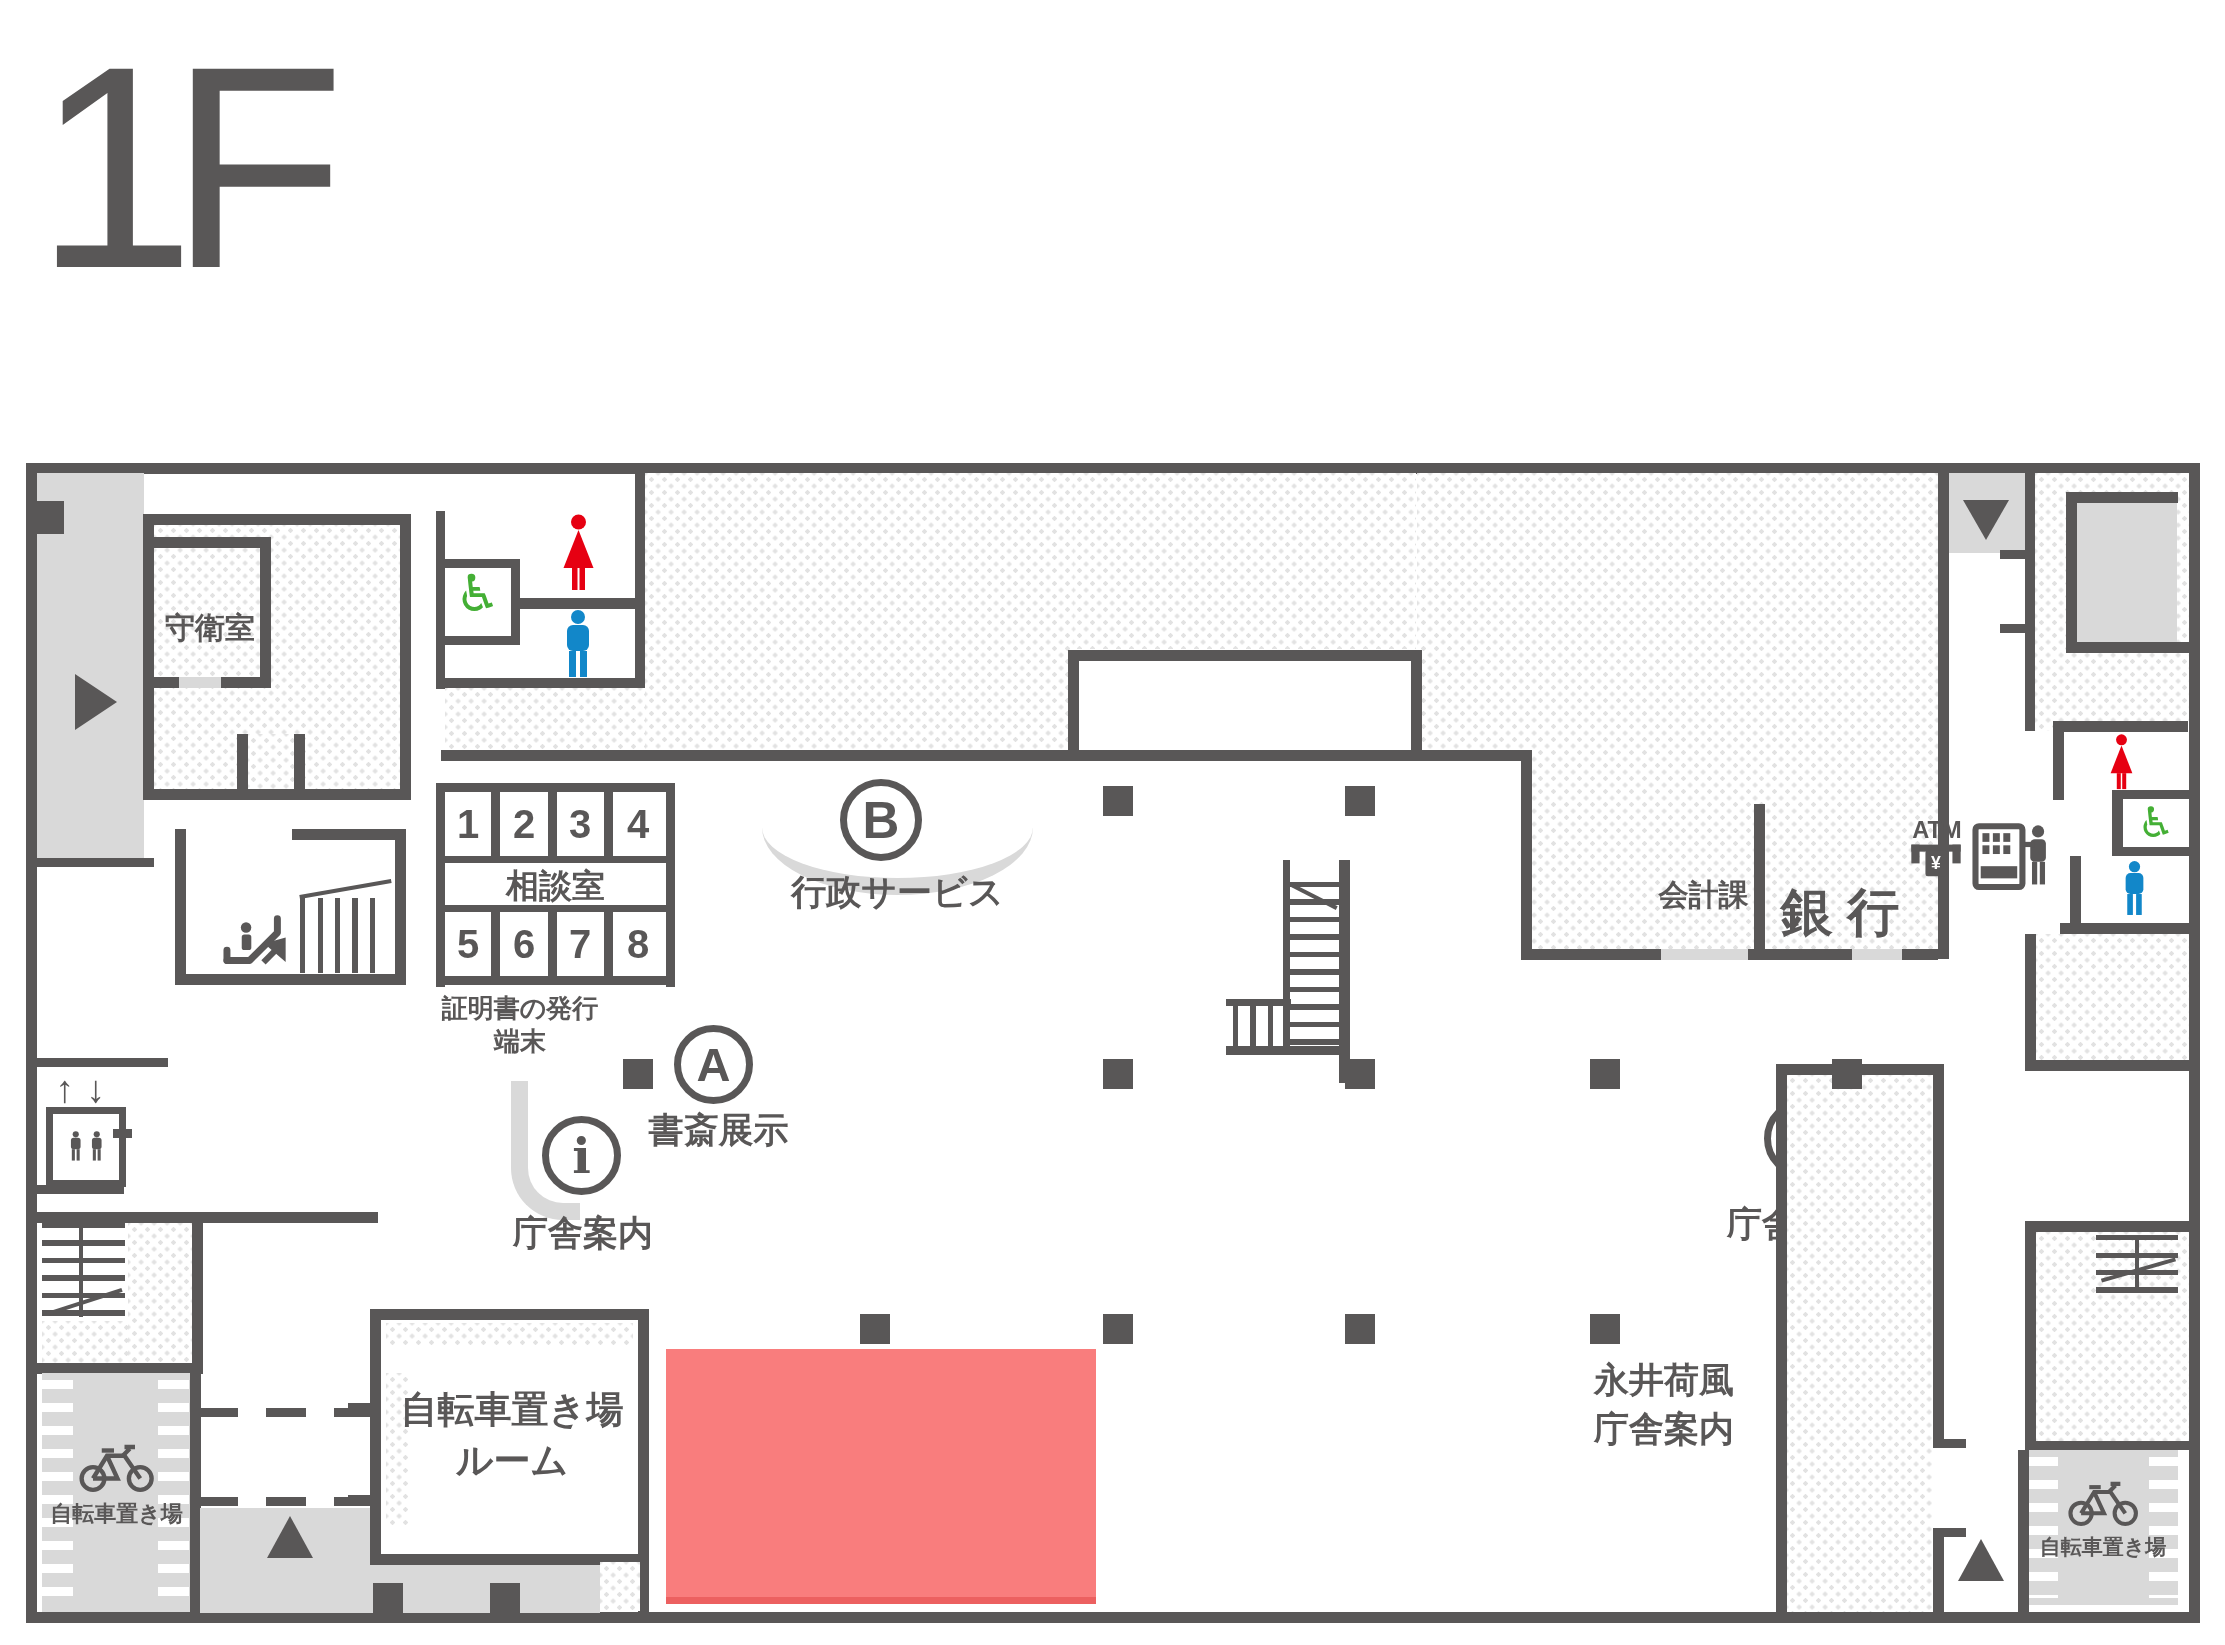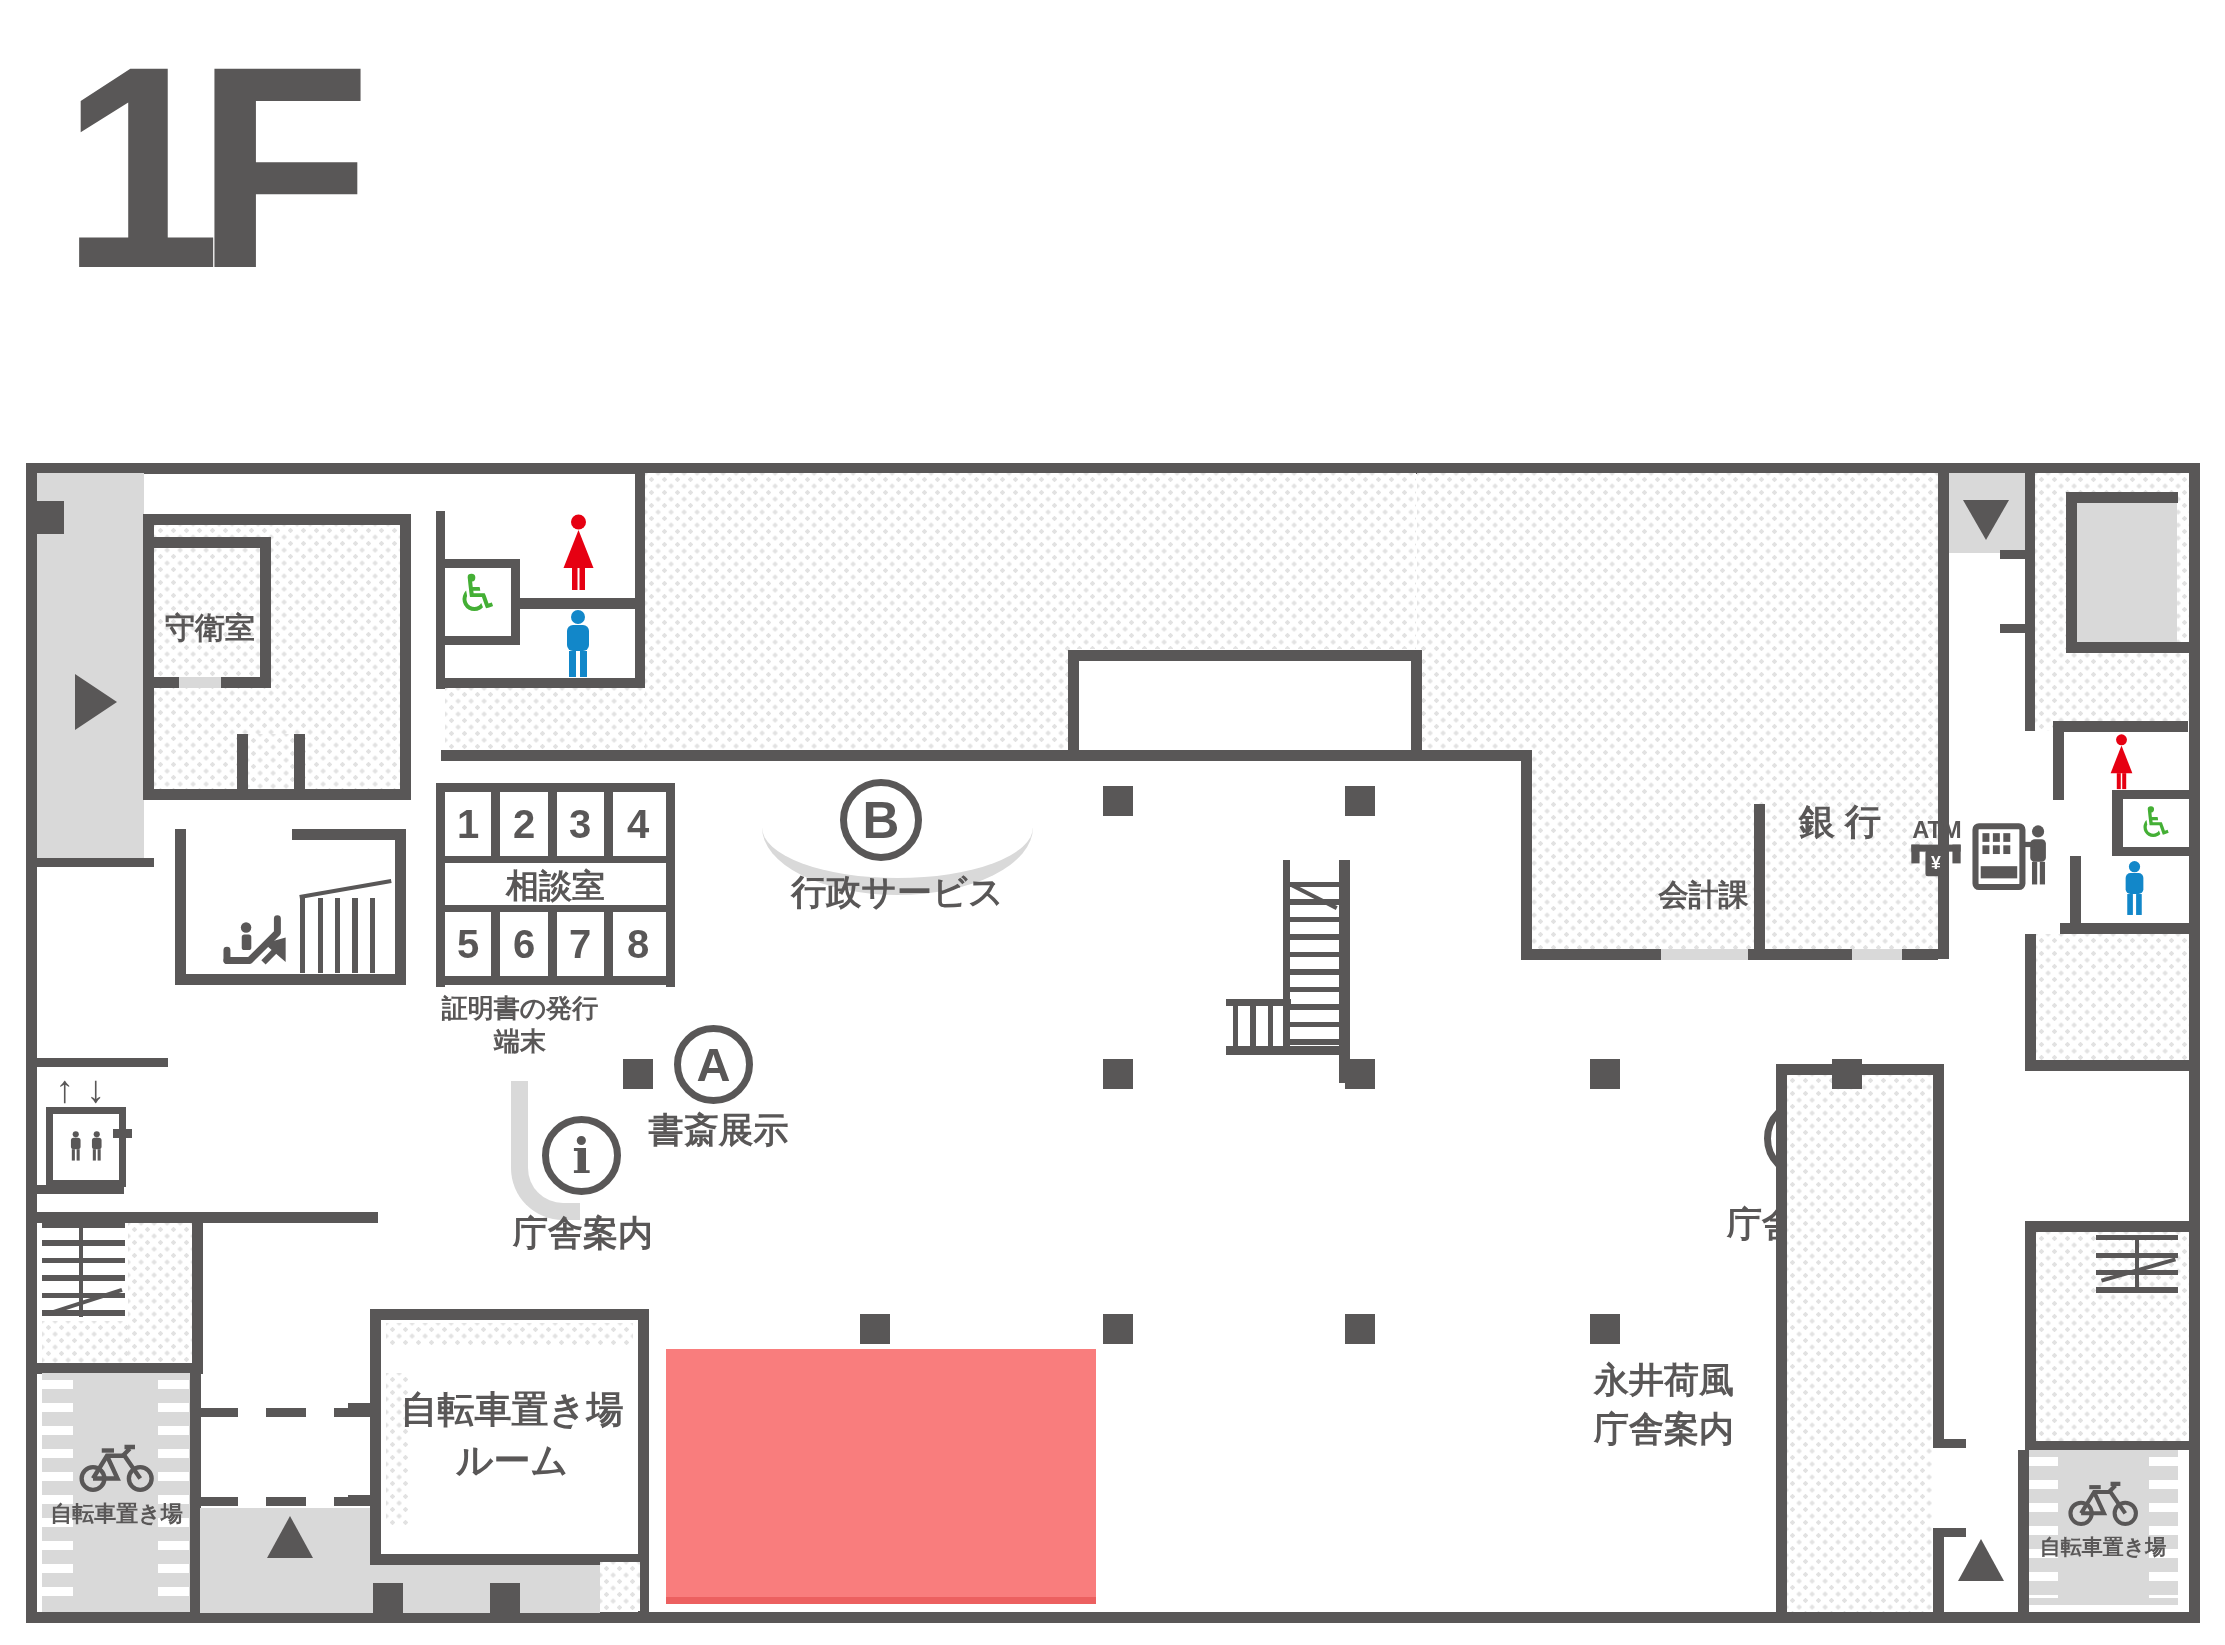--- a/index.html
+++ b/index.html
@@ -25,21 +25,21 @@
   .tri-up{position:absolute;width:0;height:0;border-left:23.6px solid transparent;border-right:23.6px solid transparent;border-bottom:42px solid #595757;}
   .tri-down{position:absolute;width:0;height:0;border-left:23.6px solid transparent;border-right:23.6px solid transparent;border-top:40px solid #595757;}
   .arc{position:absolute;border-bottom:17.5px solid #d9d9d9;border-radius:0 0 140px 140px / 0 0 70px 70px;}
   .jcounter{position:absolute;border-left:17.5px solid #d9d9d9;border-bottom:17.5px solid #d9d9d9;border-bottom-left-radius:52px;}
   svg{display:block;}
 </style>
 </head>
 <body>
 
 <div class="lbl" style="left:35px;top:8.7px;width:227px;height:288px;font-size:288px;text-align:left;letter-spacing:-26px;">
-  <span style="font-weight:700;margin-left:26px;">1F</span>
+  <span style="font-weight:400;">1F</span>
 </div>
 
 <div class="wall" style="left:26px;top:463px;width:2173px;height:10.5px;"></div>
 <div class="wall" style="left:26px;top:1612px;width:2173px;height:10.5px;"></div>
 <div class="wall" style="left:26px;top:463px;width:10.5px;height:1160px;"></div>
 <div class="wall" style="left:2189px;top:463px;width:10.5px;height:1160px;"></div>
 
 <div class="gray" style="left:37px;top:473px;width:107px;height:390px;"></div>
 <div class="wall" style="left:31px;top:501px;width:33px;height:33px;"></div>
 <div class="wall" style="left:37px;top:858px;width:117px;height:8.7px;"></div>
@@ -91,21 +91,21 @@
 <div class="wall" style="left:1068px;top:650px;width:10.5px;height:111px;"></div>
 <div class="wall" style="left:1411px;top:650px;width:10.5px;height:111px;"></div>
 <div class="wall" style="left:441px;top:750px;width:1080px;height:10.5px;"></div>
 <div class="wall" style="left:1521px;top:750px;width:10.5px;height:210px;"></div>
 <div class="wall" style="left:1521px;top:949px;width:417px;height:10.5px;"></div>
 <div class="door" style="left:1661px;top:949px;width:87px;height:10.5px;"></div>
 <div class="door" style="left:1852px;top:949px;width:50px;height:10.5px;"></div>
 <div class="wall" style="left:1754px;top:804px;width:10.5px;height:156px;"></div>
 <div class="wall" style="left:1938px;top:473px;width:10.5px;height:486px;"></div>
 <div class="lbl" style="left:1625px;top:878px;width:157px;font-size:30px;">会計課</div>
-<div class="lbl" style="left:1770px;top:802px;width:140px;font-size:36px;">銀 行</div>
+<div class="lbl" style="left:1770px;top:884px;width:140px;font-size:52px;">銀 行</div>
 <div class="lbl" style="left:1909px;top:818px;width:56px;font-size:23.6px;">ATM</div>
 <div class="abs" style="left:1909px;top:842px;">
   <svg width="54" height="51" viewBox="0 0 92 86">
       <g fill="#595757">
         <rect x="4" y="4" width="84" height="12"></rect>
         <rect x="4" y="4" width="14" height="32"></rect>
         <rect x="74" y="4" width="14" height="32"></rect>
         <rect x="28" y="14" width="36" height="44" rx="4"></rect>
       </g>
       <text x="46" y="46" text-anchor="middle" font-size="30" font-weight="bold" fill="#ffffff">¥</text>

